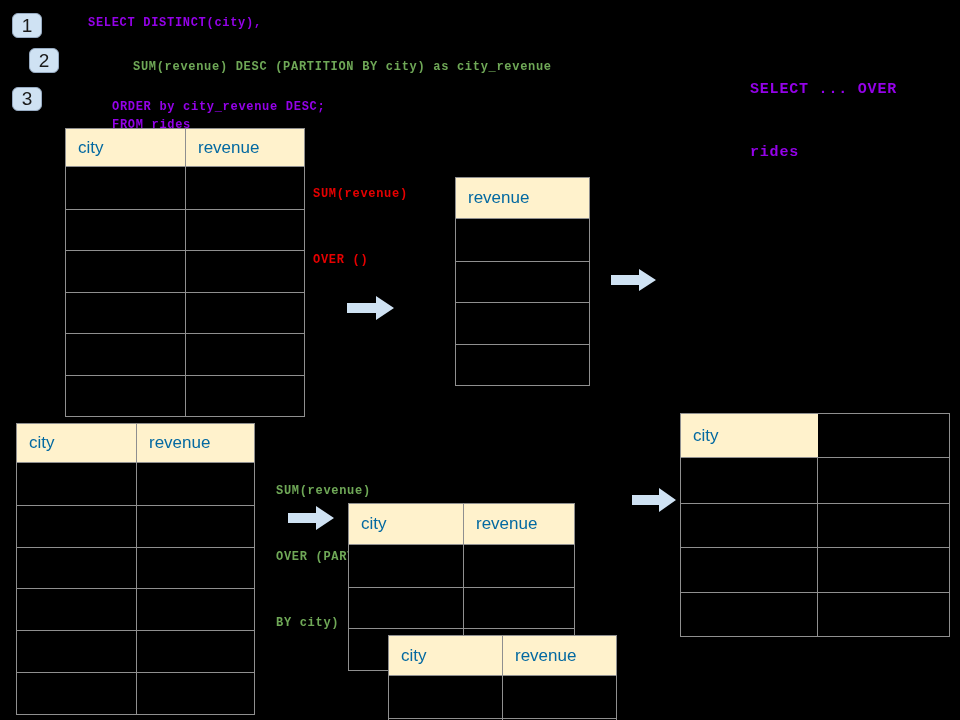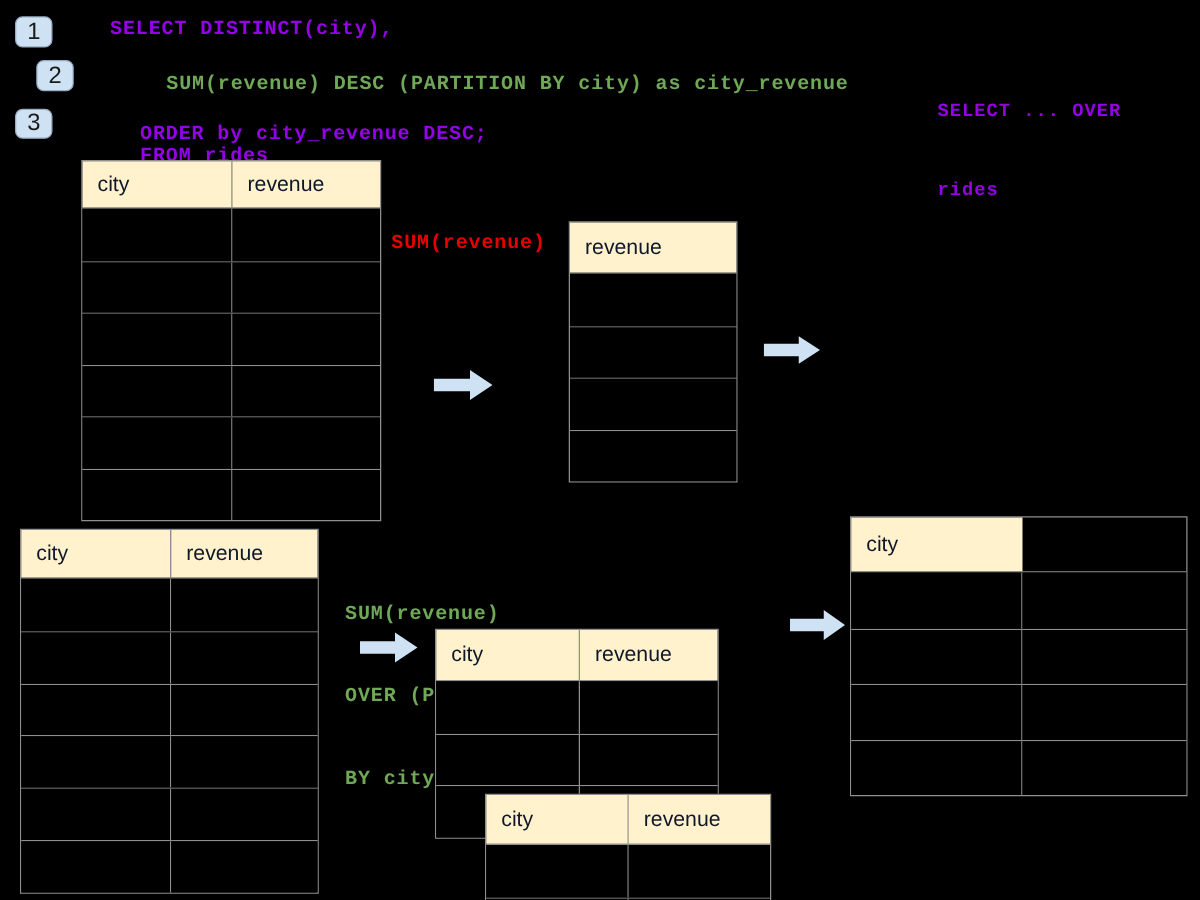--- a/index.html
+++ b/index.html
@@ -21,37 +21,37 @@
   
   .badge{
     position:absolute;width:30px;height:25px;
     background:var(--badge);border:1.5px solid var(--badge-border);
     border-radius:6px;display:flex;align-items:center;justify-content:center;
     font-size:19px;color:#1a1a1a;
   }
   
   .code{
     position:absolute;font-family:"Liberation Mono",monospace;
-    font-weight:700;font-size:16px;letter-spacing:0.7px;
+    font-weight:700;font-size:12px;letter-spacing:0.7px;
     line-height:22px;white-space:pre;
   }
   .code-sm{
     position:absolute;font-family:"Liberation Mono",monospace;
     font-weight:700;font-size:15px;letter-spacing:0.8px;
     line-height:21px;white-space:pre;
   }
   .c-purple{color:var(--purple);}
   .c-red{color:var(--red);}
   .c-green{color:var(--green);}
   
   .tbl{position:absolute;background:#000;border:1.5px solid var(--border);}
   .thead{display:grid;border-bottom:1px solid var(--border);}
   .th{
     background:var(--cream);display:flex;align-items:center;
-    padding-left:12px;font-size:17px;color:#0f172a;
+    padding-left:12px;font-size:17px;color:#0369a1;
     border-right:1px solid var(--border);
   }
   .th:last-child{border-right:none;}
   .tr{display:grid;}
   .tr + .tr{border-top:1px solid var(--border);}
   .td{border-right:1px solid var(--border);background:#000;}
   .td:last-child{border-right:none;}
 
   .t1{left:65px;top:128px;width:240px;}
   .t1 .thead,.t1 .tr{grid-template-columns:120px 1fr;}
@@ -100,20 +100,21 @@
   <div class="code c-purple" style="left:112px;top:78px;margin-top:36px;">FROM rides</div>
   <div class="code c-purple" style="left:112px;top:96px;">ORDER by city_revenue DESC;</div>
 
   <div class="code-sm c-purple" style="left:750px;top:37px;">
     <div>SELECT ... OVER</div>
     <div>rides</div>
   </div>
 
   <div class="code c-red" style="left:313px;top:139px;">
     <div>SUM(revenue)</div>
+    <div>OVER ()</div>
   </div>
 
   <div class="code c-green" style="left:276px;top:436px;">
     <div>SUM(revenue)</div>
     <div>OVER (PARTITION</div>
     <div>BY city)</div>
   </div>
 
   <div class="tbl t1">
     <div class="thead">

